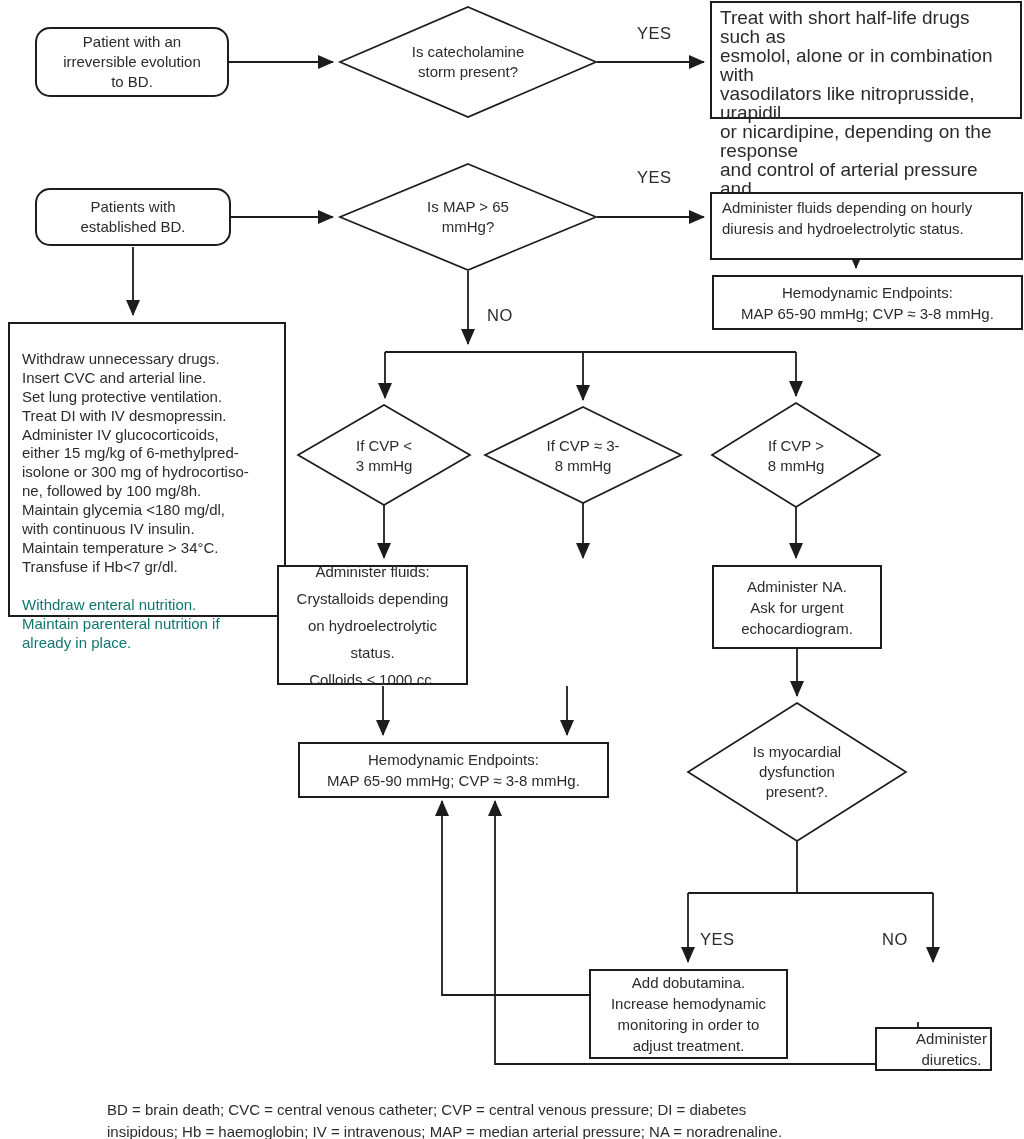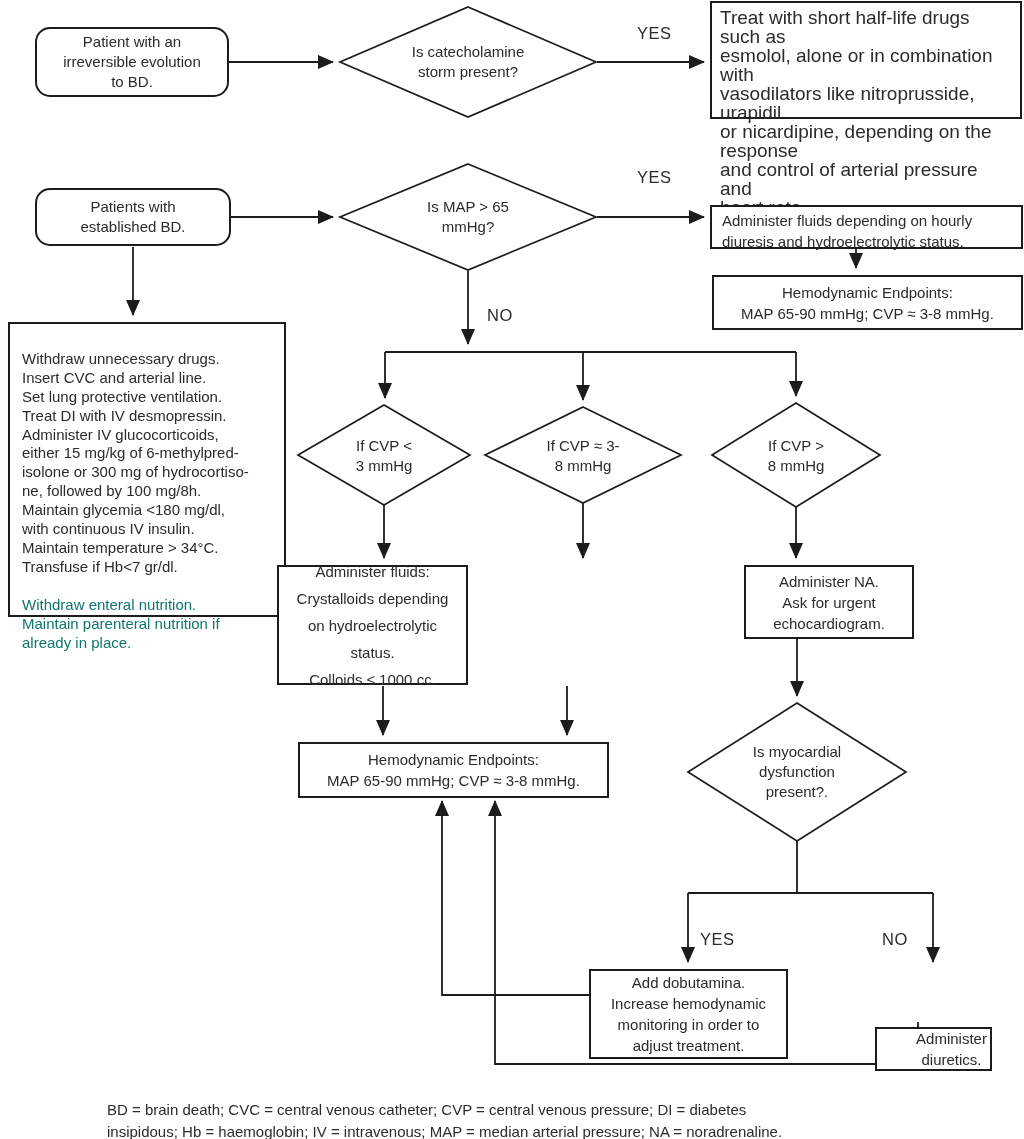--- a/index.html
+++ b/index.html
@@ -14,26 +14,26 @@
   .box.topleft{align-items:flex-start;justify-content:flex-start;text-align:left;}
   .rounded{border-radius:15px;}
   .dtext{position:absolute;transform:translate(-50%,-50%);text-align:center;white-space:pre-line;font-size:15px;line-height:20px;}
   .elabel{position:absolute;font-size:16.5px;letter-spacing:0.5px;}
   .muted{color:#0f766e;}
   .legend{position:absolute;left:107px;top:1099px;width:810px;font-size:15px;line-height:22px;white-space:pre-line;}
   
   #start1{left:35px;top:27px;width:194px;height:70px;}
   #treat {left:710px;top:1px;width:312px;height:118px;padding:5px 8px;font-size:19px;line-height:19px;}
   #start2{left:35px;top:188px;width:196px;height:58px;}
-  #fluids{left:710px;top:192px;width:313px;height:44px;padding:3px 10px;font-size:15px;line-height:21px;margin-top:13px;}
+  #fluids{left:710px;top:192px;width:313px;height:68px;padding:3px 10px;font-size:15px;line-height:21px;}
   #endR  {left:712px;top:275px;width:311px;height:55px;line-height:21px;}
   #care  {left:8px;top:322px;width:278px;height:295px;padding:7px 14px 0 12px;font-size:15px;line-height:18.9px;display:block;}
   #boxA  {left:277px;top:565px;width:191px;height:120px;line-height:27px;}
   #boxB  {left:478px;top:565px;width:216px;height:120px;line-height:21px;}
-  #boxC  {left:712px;top:565px;width:170px;height:74px;line-height:21px;margin-left:32px;}
+  #boxC  {left:712px;top:565px;width:170px;height:84px;line-height:21px;}
   #endC  {left:298px;top:742px;width:311px;height:56px;line-height:21px;}
   #dobu  {left:589px;top:969px;width:199px;height:90px;line-height:21px;}
   #diur  {left:875px;top:1027px;width:117px;height:44px;line-height:21px;padding-left:36px;}
 </style>
 </head>
 <body>
 
 <div class="canvas">
 
   <svg width="1024" height="1139" viewBox="0 0 1024 1139">

